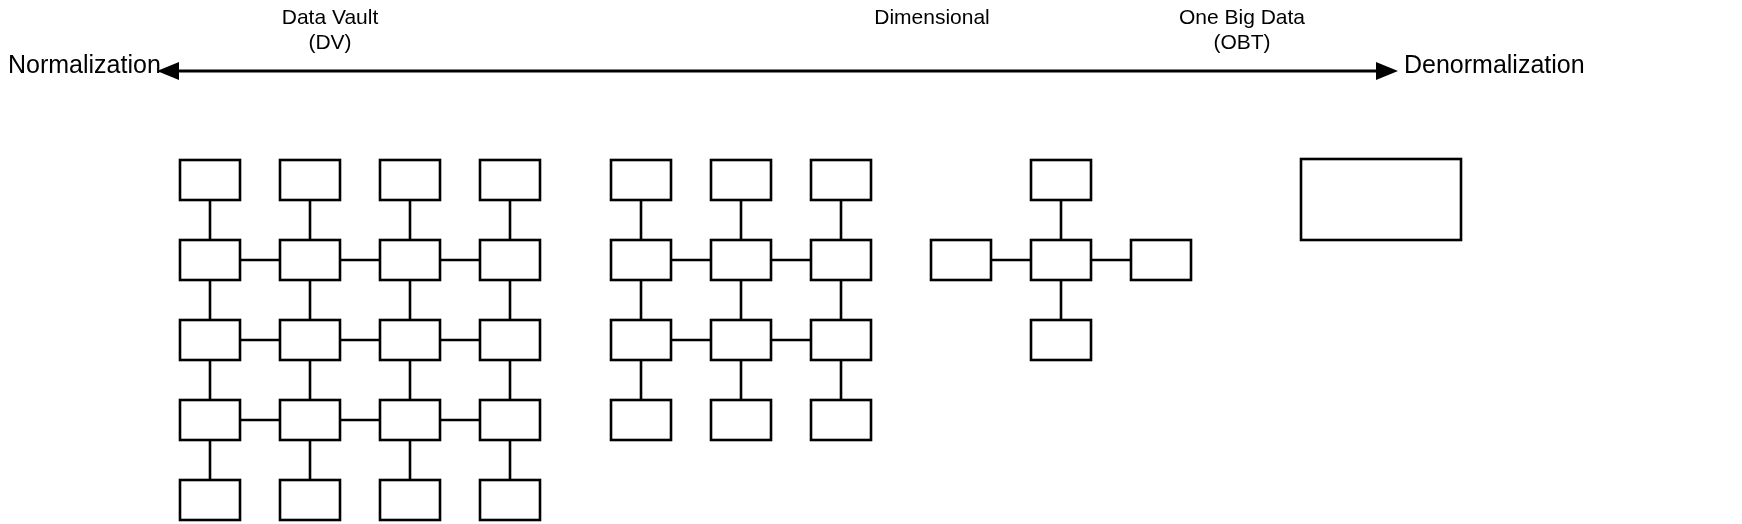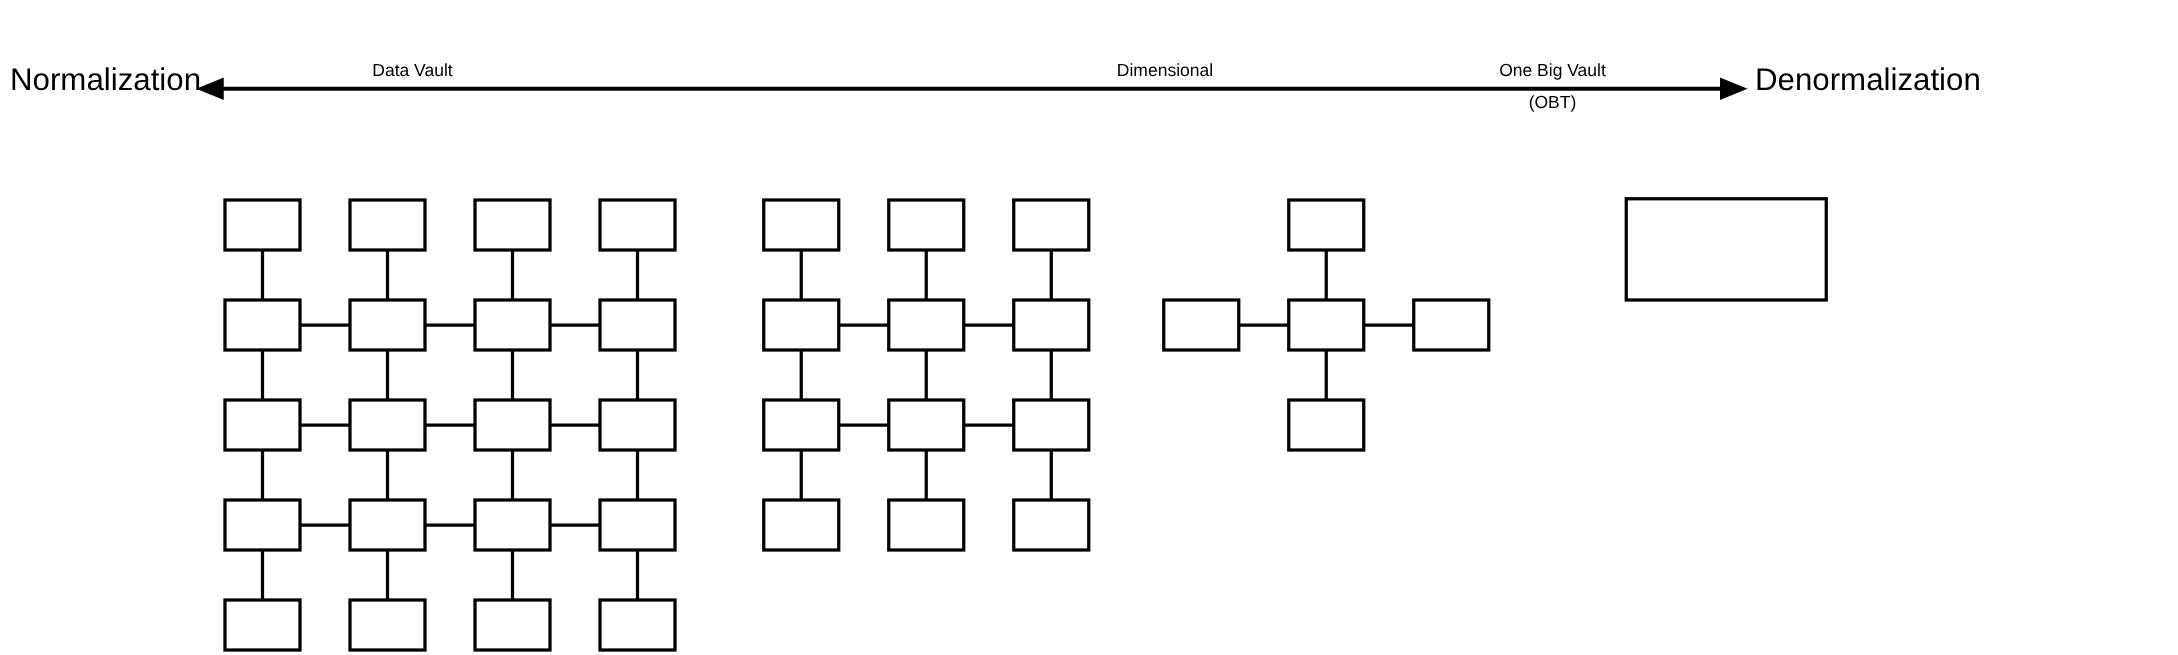--- a/index.html
+++ b/index.html
@@ -31,24 +31,23 @@
   }
   #label-denormalization {
     left: 1404px;
     top: 52px;
   }
   .stage-label {
     position: absolute;
     top: 4px;
     width: 240px;
     text-align: center;
-    font-size: 14px;
+    font-size: 21px;
     line-height: 25px;
     color: #000000;
-    margin-top: 40px;
   }
   .stage-label .l2 { display: block; }
   #stage-label-dv  { left: 210px; }
   #stage-label-3nf { left: 548px; }
   #stage-label-dim { left: 812px; }
   #stage-label-obt { left: 1122px; }
 
   #axis-arrow {
     position: absolute;
     left: 155px;
@@ -83,29 +82,30 @@
 <body>
 
 <div id="canvas">
 
   <div class="axis-end-label" id="label-normalization">Normalization</div>
 
   <div class="axis-end-label" id="label-denormalization">Denormalization</div>
 
   <div class="stage-label" id="stage-label-dv">
     <span>Data Vault</span>
+    <span class="l2">(DV)</span>
   </div>
 
 
   <div class="stage-label" id="stage-label-dim">
     <span>Dimensional</span>
   </div>
 
   <div class="stage-label" id="stage-label-obt">
-    <span>One Big Vault</span>
+    <span>One Big Data</span>
     <span class="l2">(OBT)</span>
   </div>
 
   <svg id="axis-arrow" viewBox="0 0 1245 32">
     <line x1="18" y1="16" x2="1227" y2="16" stroke="#000000" stroke-width="3.2"></line>
     <polygon points="2,16 24,7 24,25" fill="#000000"></polygon>
     <polygon points="1243,16 1221,7 1221,25" fill="#000000"></polygon>
   </svg>
 
   <svg class="diagram-svg" viewBox="0 0 1742 524">

